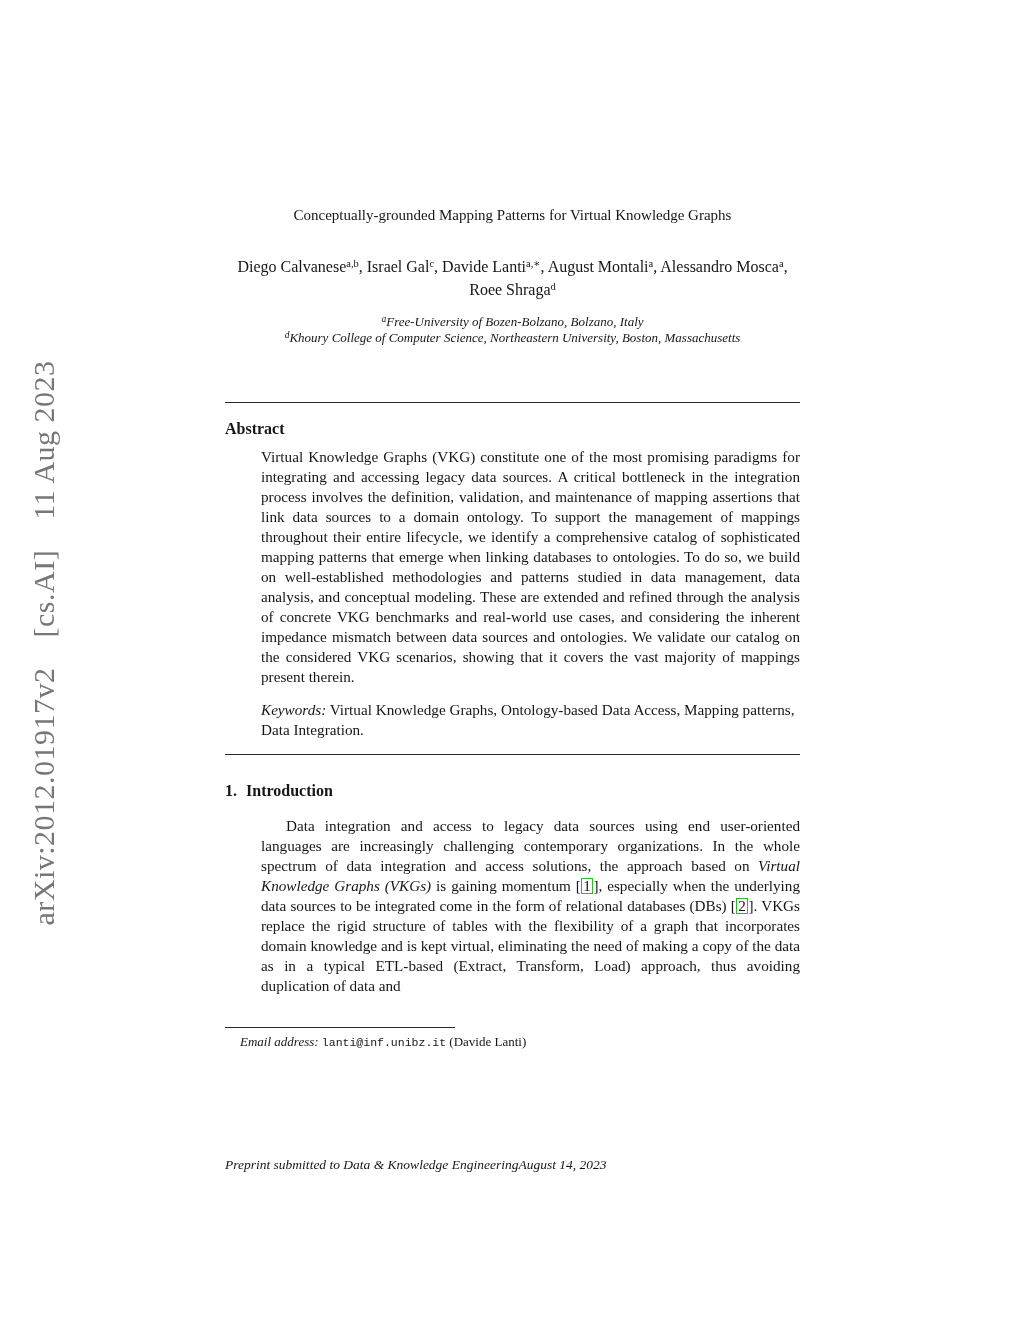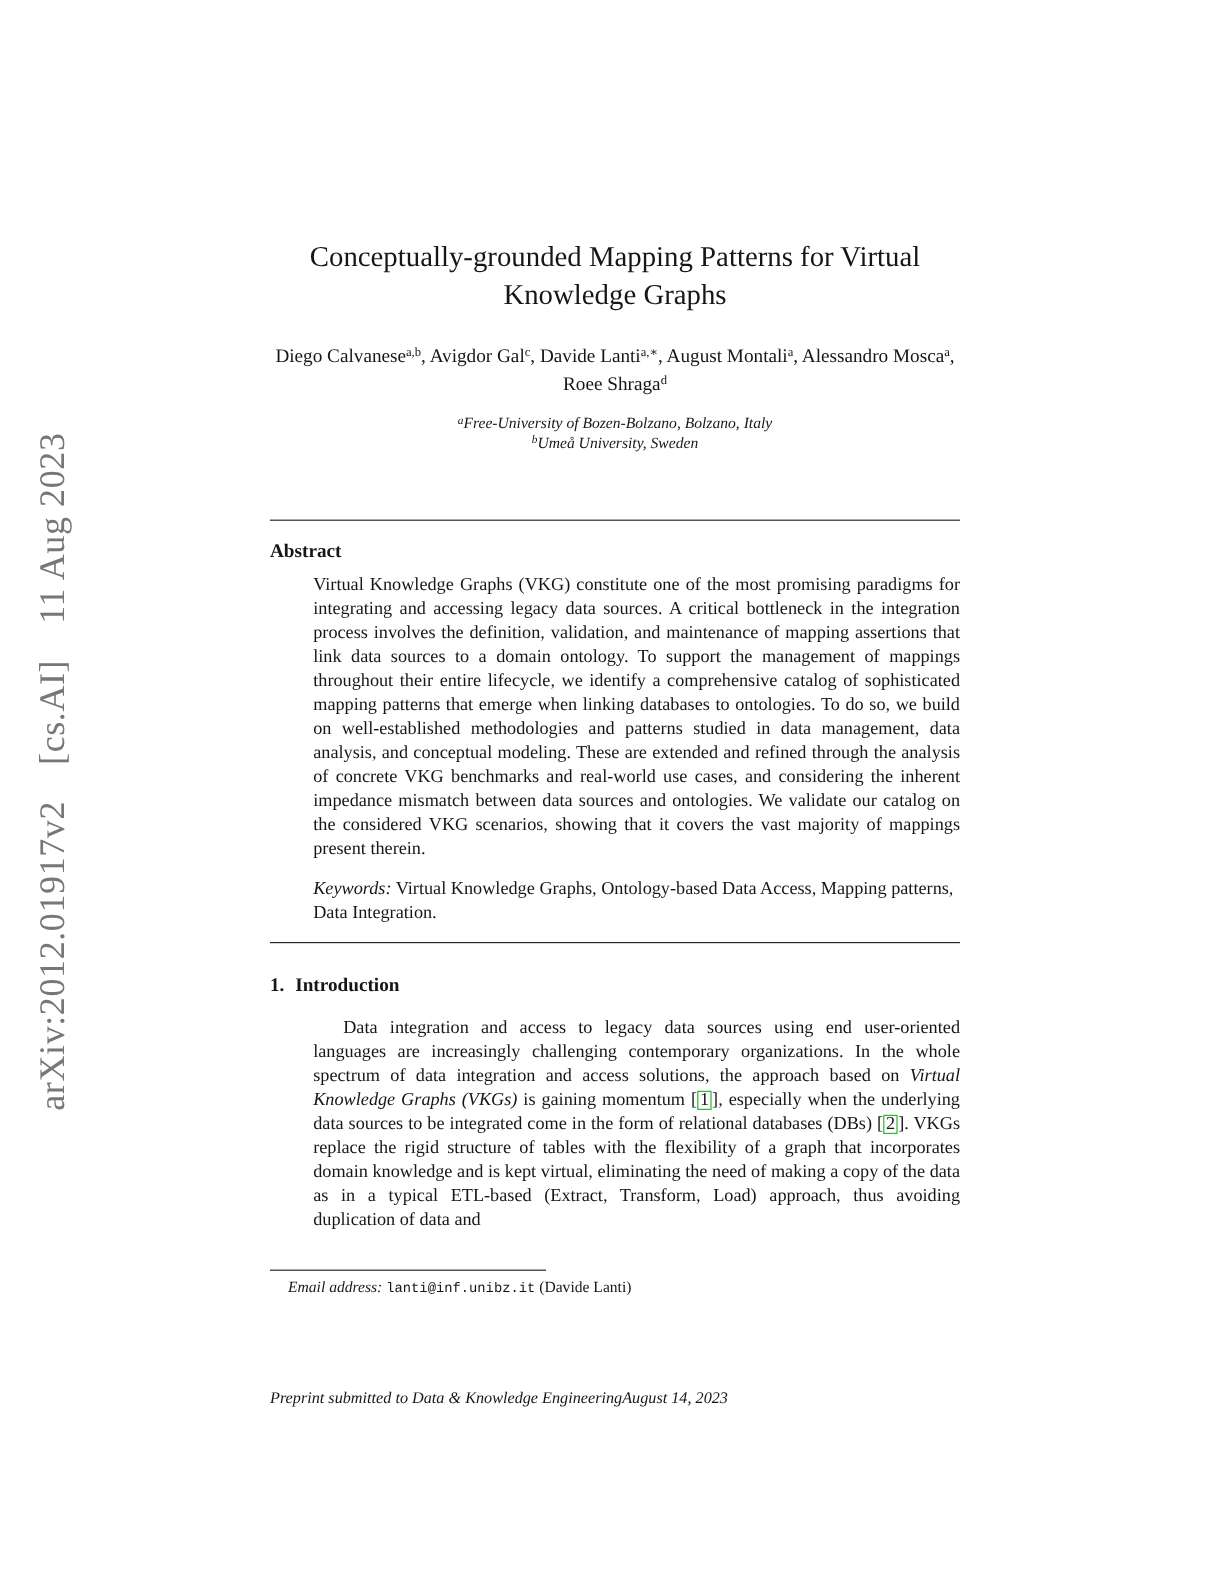--- a/index.html
+++ b/index.html
@@ -29,21 +29,21 @@
   .content {
     position: absolute;
     left: 225px;
     top: 0;
     width: 575px;
   }
 
   .title {
     margin-top: 200px;
     text-align: center;
-    font-size: 24px;
+    font-size: 15px;
     line-height: 31px;
   }
 
   .authors {
     margin-top: 24px;
     text-align: center;
     font-size: 16px;
     line-height: 23px;
   }
   .sup {
@@ -146,30 +146,30 @@
   <span>[cs.AI]</span>
   <span>11 Aug 2023</span>
 </div>
 
 <div class="content">
 
   <div class="title">Conceptually-grounded Mapping Patterns for Virtual Knowledge Graphs</div>
 
   <div class="authors">
     <span>Diego Calvanese</span><span class="sup">a,b</span><span>, </span>
-    <span>Avigdor Gal</span><span class="sup">c</span><span>, </span>
+    <span>Israel Gal</span><span class="sup">c</span><span>, </span>
     <span>Davide Lanti</span><span class="sup">a,∗</span><span>, </span>
     <span>August Montali</span><span class="sup">a</span><span>, </span>
     <span>Alessandro Mosca</span><span class="sup">a</span><span>, </span>
     <span>Roee Shraga</span><span class="sup">d</span>
   </div>
 
   <div class="affiliations">
     <div><span class="sup">a</span><span>Free-University of Bozen-Bolzano, Bolzano, Italy</span></div>
-    <div><span class="sup">b</span><span>Umeå University, Sweden</span></div>
+    <div><span class="sup">d</span><span>Khoury College of Computer Science, Northeastern University, Boston, Massachusetts</span></div>
   </div>
 
   <hr class="rule rule-top">
 
   <div class="abstract-heading">Abstract</div>
 
   <div class="body-text abstract-text">Virtual Knowledge Graphs (VKG) constitute one of the most promising paradigms for integrating and accessing legacy data sources. A critical bottleneck in the integration process involves the definition, validation, and maintenance of mapping assertions that link data sources to a domain ontology. To support the management of mappings throughout their entire lifecycle, we identify a comprehensive catalog of sophisticated mapping patterns that emerge when linking databases to ontologies. To do so, we build on well-established methodologies and patterns studied in data management, data analysis, and conceptual modeling. These are extended and refined through the analysis of concrete VKG benchmarks and real-world use cases, and considering the inherent impedance mismatch between data sources and ontologies. We validate our catalog on the considered VKG scenarios, showing that it covers the vast majority of mappings present therein.</div>
 
   <div class="body-text keywords"><span class="italic">Keywords:</span><span>  Virtual Knowledge Graphs, Ontology-based Data Access, Mapping patterns, Data Integration.</span></div>
 

